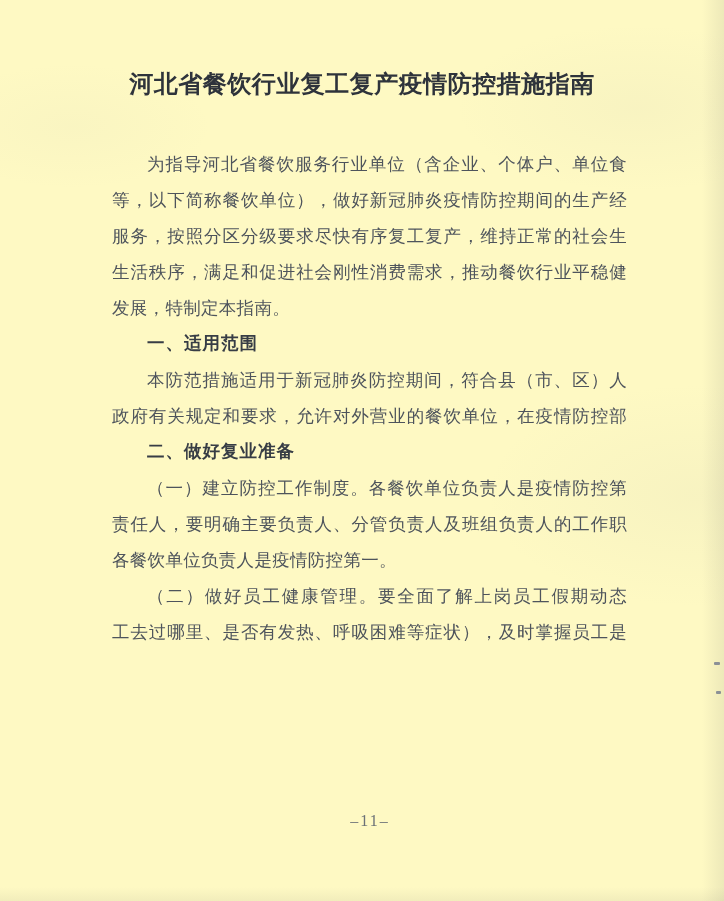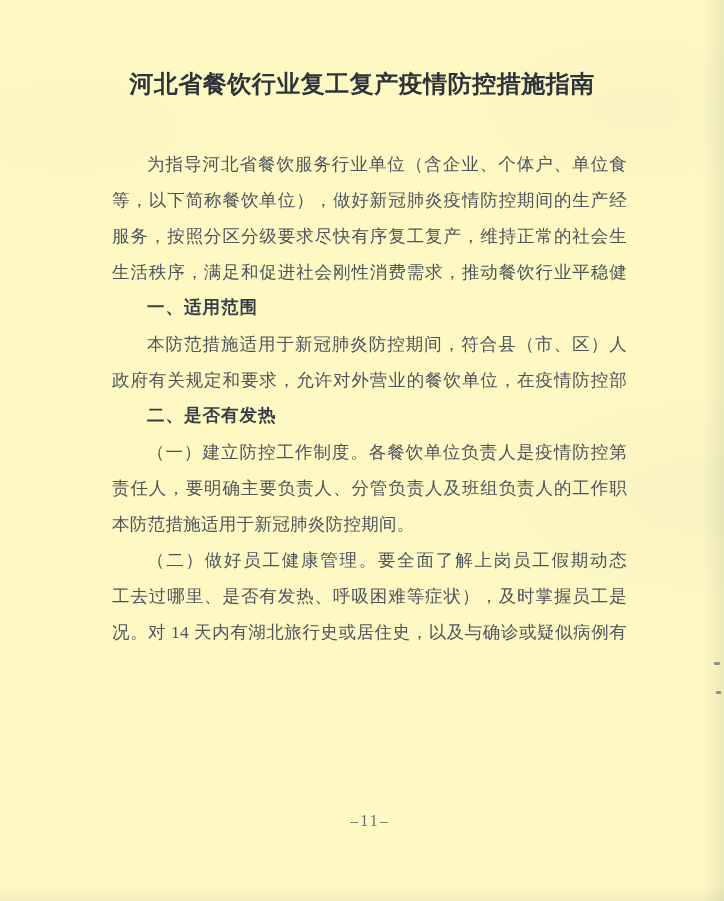--- a/index.html
+++ b/index.html
@@ -105,30 +105,30 @@
 <body>
 
 <div class="page">
   <h1 class="title">河北省餐饮行业复工复产疫情防控措施指南</h1>
 
   <div class="doc-body" id="doc-body">
       <div class="line indent fill">为指导河北省餐饮服务行业单位（含企业、个体户、单位食堂</div>
       <div class="line fill">等，以下简称餐饮单位），做好新冠肺炎疫情防控期间的生产经营</div>
       <div class="line fill">服务，按照分区分级要求尽快有序复工复产，维持正常的社会生产</div>
       <div class="line fill">生活秩序，满足和促进社会刚性消费需求，推动餐饮行业平稳健康</div>
+      <div class="line">发展，特制定本指南。</div>
       <div class="line heading indent">一、适用范围</div>
       <div class="line indent fill">本防范措施适用于新冠肺炎防控期间，符合县（市、区）人民</div>
       <div class="line fill">政府有关规定和要求，允许对外营业的餐饮单位，在疫情防控部门</div>
-      <div class="line heading indent">二、是否有发热</div>
+      <div class="line heading indent">二、做好复业准备</div>
       <div class="line indent fill">（一）建立防控工作制度。各餐饮单位负责人是疫情防控第一</div>
       <div class="line fill">责任人，要明确主要负责人、分管负责人及班组负责人的工作职责，</div>
-      <div class="line">本防范措施适用于新冠肺炎防控期间。</div>
+      <div class="line">各餐饮单位负责人是疫情防控第一。</div>
       <div class="line indent fill">（二）做好员工健康管理。要全面了解上岗员工假期动态（员</div>
       <div class="line fill">工去过哪里、是否有发热、呼吸困难等症状），及时掌握员工是否</div>
-      <div class="line fill">况。对 14 天内有湖北旅行史或居住史，以及与确诊或疑似病例有</div>
     </div>
 
   <div class="page-number">–11–</div>
 
   <div class="edge-right"></div>
   <div class="edge-bottom"></div>
   <div class="speck s1"></div>
   <div class="speck s2"></div>
 </div>
 

